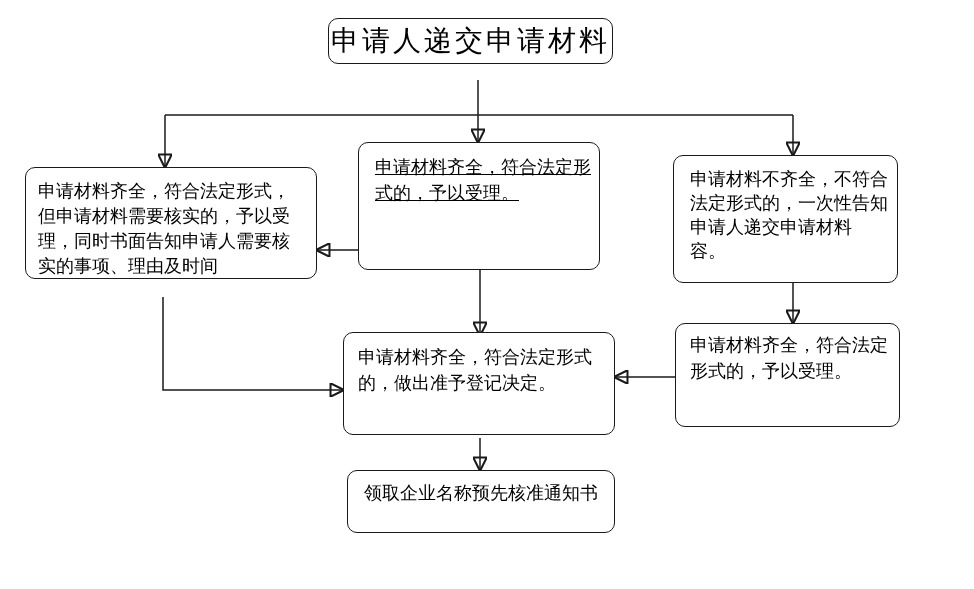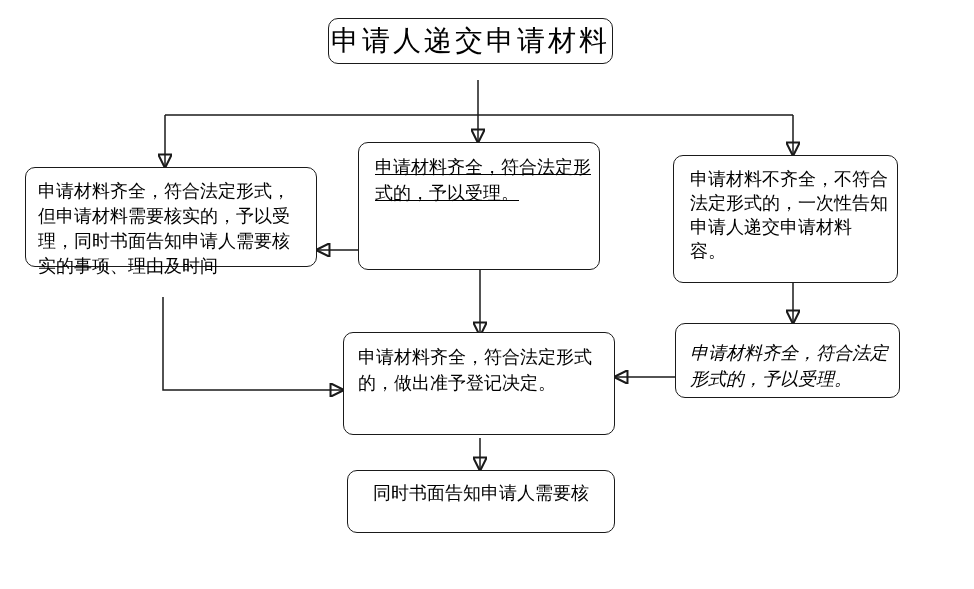--- a/index.html
+++ b/index.html
@@ -46,39 +46,38 @@
     justify-content: center;
     text-align: center;
     padding: 0;
   }
   .node.start {
     left: 328px; top: 18px; width: 285px; height: 46px;
     font-size: 28px;
     letter-spacing: 3px;
   }
   .node.left-verify {
-    left: 25px; top: 167px; width: 292px; height: 100px;
+    left: 25px; top: 167px; width: 292px; height: 112px;
     line-height: 25px;
     padding-top: 10px;
   }
   .node.mid-accept {
     left: 358px; top: 142px; width: 242px; height: 128px;
     padding-left: 16px;
     text-decoration: underline;
   }
   .node.right-incomplete {
     left: 673px; top: 155px; width: 225px; height: 128px;
     line-height: 24px;
     padding-left: 16px;
   }
   .node.right-accept {
-    left: 675px; top: 323px; width: 225px; height: 75px;
-    padding-top: 16px;
+    left: 675px; top: 323px; width: 225px; height: 104px;
+    padding-top: 8px;
     padding-left: 14px;
-    font-style: italic;
   }
   .node.decision {
     left: 343px; top: 332px; width: 272px; height: 103px;
     padding-left: 14px;
   }
   .node.end {
     left: 347px; top: 470px; width: 268px; height: 63px;
     align-items: flex-start;
     padding-top: 9px;
   }
@@ -121,15 +120,15 @@
 法定形式的，一次性告知
 申请人递交申请材料
 容。</div>
 
   <div class="node right-accept">申请材料齐全，符合法定
 形式的，予以受理。</div>
 
   <div class="node decision">申请材料齐全，符合法定形式
 的，做出准予登记决定。</div>
 
-  <div class="node end centered">同时书面告知申请人需要核</div>
+  <div class="node end centered">领取企业名称预先核准通知书</div>
 
 </div>
 
 </body></html>

